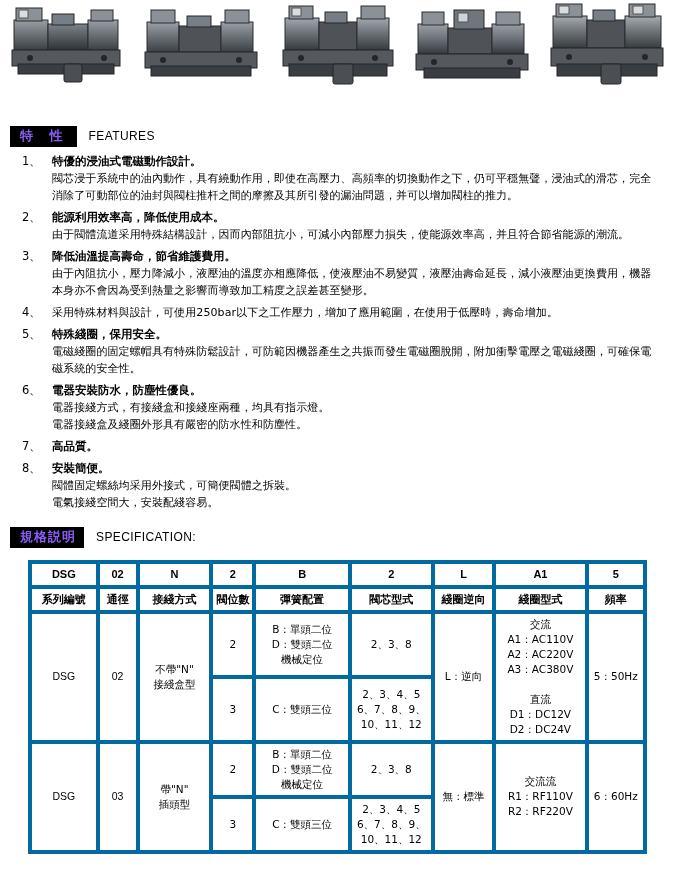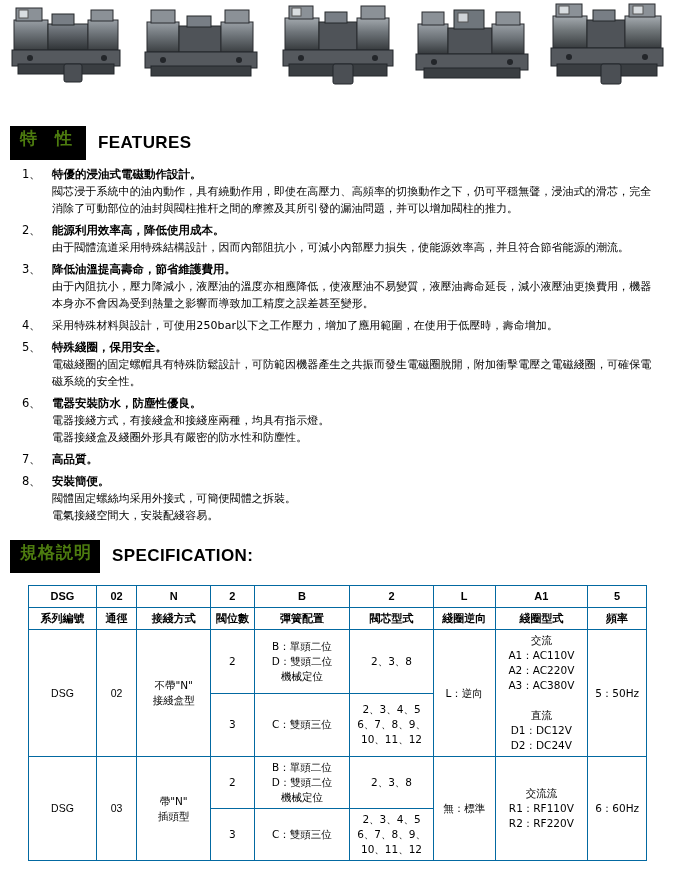--- a/index.html
+++ b/index.html
@@ -33,31 +33,31 @@
   .valve svg { display: block; }
 
   
   .sec-head {
     display: flex;
     align-items: center;
     margin: 14px 0 6px 10px;
   }
   .sec-head .cn {
     background: #000;
-    color: #4d7c0f;
-    font-size: 17px;
+    color: #8b5cf6;
+    font-size: 13px;
     font-weight: bold;
     letter-spacing: 6px;
-    padding: 3px 8px 11px 10px;
+    padding: 3px 8px 3px 10px;
     line-height: 1.15;
     font-family: "DejaVu Sans", sans-serif;
   }
   .sec-head .en {
-    font-size: 17px;
-    font-weight: bold;
+    font-size: 12px;
+    font-weight: normal;
     margin-left: 12px;
     letter-spacing: 0.4px;
     font-family: "Liberation Sans", sans-serif;
   }
 
   
   .features {
     margin: 4px 0 0 0;
     padding: 0 14px 0 22px;
   }
@@ -89,21 +89,21 @@
   .spec-wrap {
     margin: 12px 0 0 0;
     padding: 0 28px;
   }
   table.spec {
     border-collapse: collapse;
     width: 100%;
     table-layout: fixed;
   }
   table.spec td, table.spec th {
-    border: 1px solid #0369a1;
+    border: 4px solid #0369a1;
     font-size: 10.5px;
     text-align: center;
     vertical-align: middle;
     padding: 3px 2px;
     font-weight: normal;
     line-height: 15px;
   }
   table.spec tr.codes td {
     font-family: "Liberation Sans", sans-serif;
     font-weight: bold;

